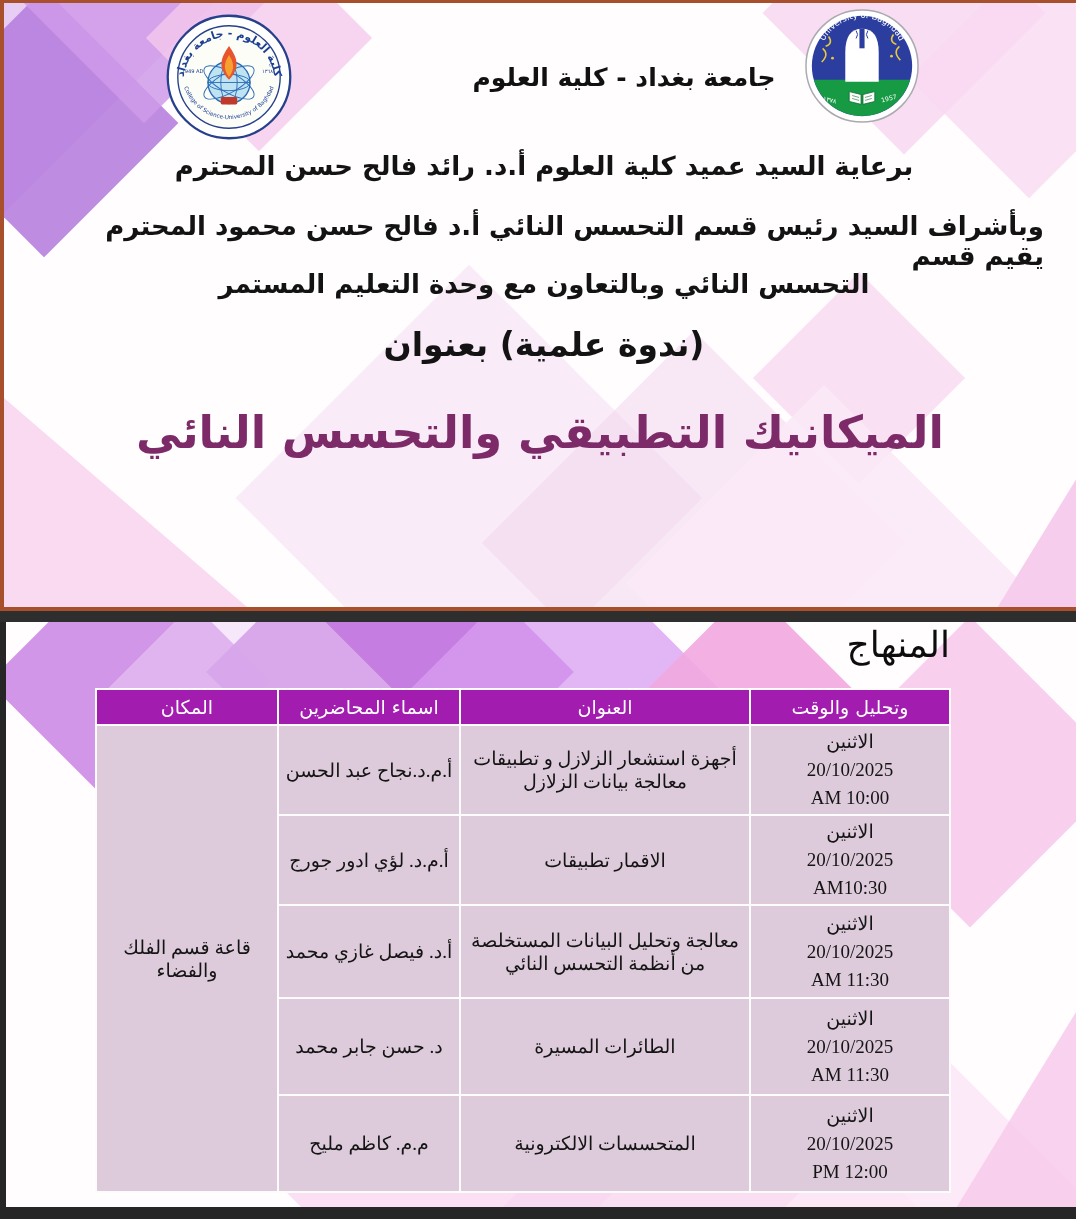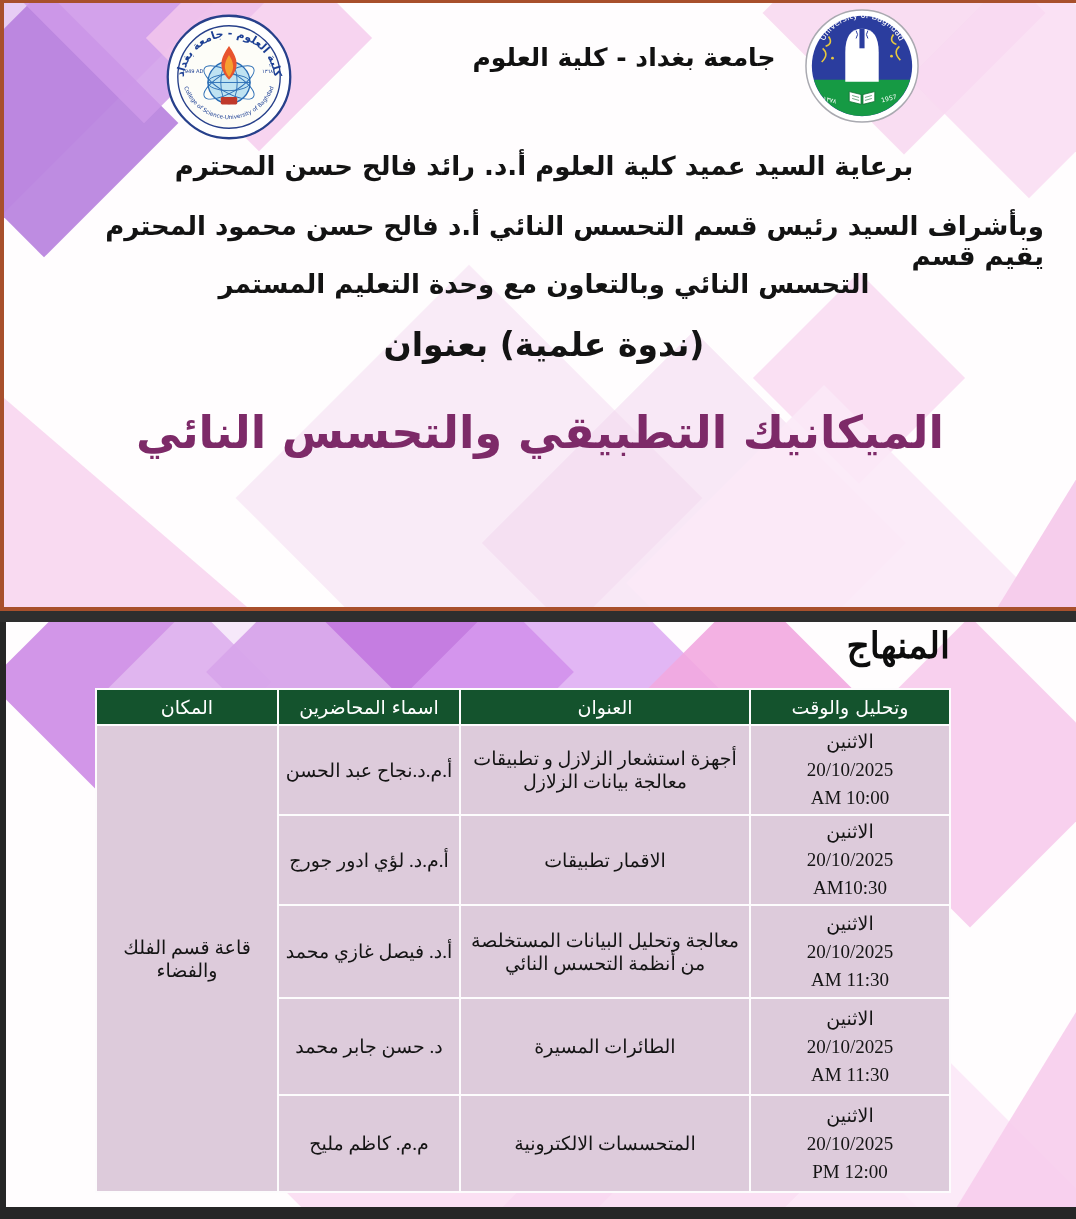--- a/index.html
+++ b/index.html
@@ -7,44 +7,44 @@
        font-family:"DejaVu Sans",sans-serif;overflow:hidden;}
   .page{position:absolute;inset:0;width:1076px;height:1219px;background:#fff;}
 
   
   .top-panel{position:absolute;left:0;top:0;width:1076px;height:611px;background:#fffdfe;
     border-left:4px solid #a8502c;border-top:3px solid #a8502c;border-bottom:4px solid #a8502c;
     box-sizing:border-box;overflow:hidden;}
   .decor{position:absolute;z-index:1;pointer-events:none;}
   .diam{transform:rotate(45deg);}
 
-  .org-title{position:absolute;left:380px;top:40px;width:480px;text-align:center;
+  .org-title{position:absolute;left:380px;top:60px;width:480px;text-align:center;
     font-size:25px;font-weight:bold;color:#111;z-index:2;direction:rtl;}
   .intro-line{position:absolute;left:40px;right:32px;text-align:center;font-weight:bold;
     color:#131313;z-index:2;direction:rtl;font-size:26px;}
   .seminar-title{position:absolute;left:0;right:0;top:403px;text-align:center;direction:rtl;
     font-size:45px;font-weight:bold;color:#7d2a68;z-index:2;}
 
   .logo{position:absolute;z-index:3;}
 
   
   .divider-bar{position:absolute;left:0;top:611px;width:1076px;height:11px;background:#2e2e2e;z-index:4;}
 
   
   .bottom-panel{position:absolute;left:0;top:622px;width:1076px;height:597px;background:#fffdfe;overflow:hidden;}
   .left-strip{position:absolute;left:0;top:0;width:6px;height:100%;background:#262626;z-index:5;}
   .bottom-bar{position:absolute;left:0;bottom:0;width:100%;height:12px;background:#262626;z-index:5;}
 
-  .schedule-heading{position:absolute;top:2px;right:126px;font-size:36px;font-weight:bold;color:#0d0d0d;
+  .schedule-heading{position:absolute;top:2px;right:126px;font-size:36px;font-weight:normal;color:#0d0d0d;
     direction:rtl;z-index:3;font-family:"DejaVu Serif","Liberation Serif",serif;}
 
   .sched-wrap{position:absolute;left:95px;top:66px;z-index:3;}
   table.sched{border-collapse:separate;border-spacing:2px;background:#fdfcfd;direction:rtl;
     font-family:"Liberation Serif","DejaVu Serif",serif;}
-  table.sched th{background:#14532d;color:#fff;font-weight:normal;font-size:19px;height:32px;
+  table.sched th{background:#a21caf;color:#fff;font-weight:normal;font-size:19px;height:32px;
     font-family:"DejaVu Sans",sans-serif;}
   table.sched td{background:#ddcbdb;color:#141414;font-size:19px;text-align:center;vertical-align:middle;
     padding:2px 6px;box-sizing:border-box;}
   .dt-line{line-height:28px;}
   td.place-cell{font-size:19px;}
 </style>
 </head>
 <body>
 
 <div class="page">

